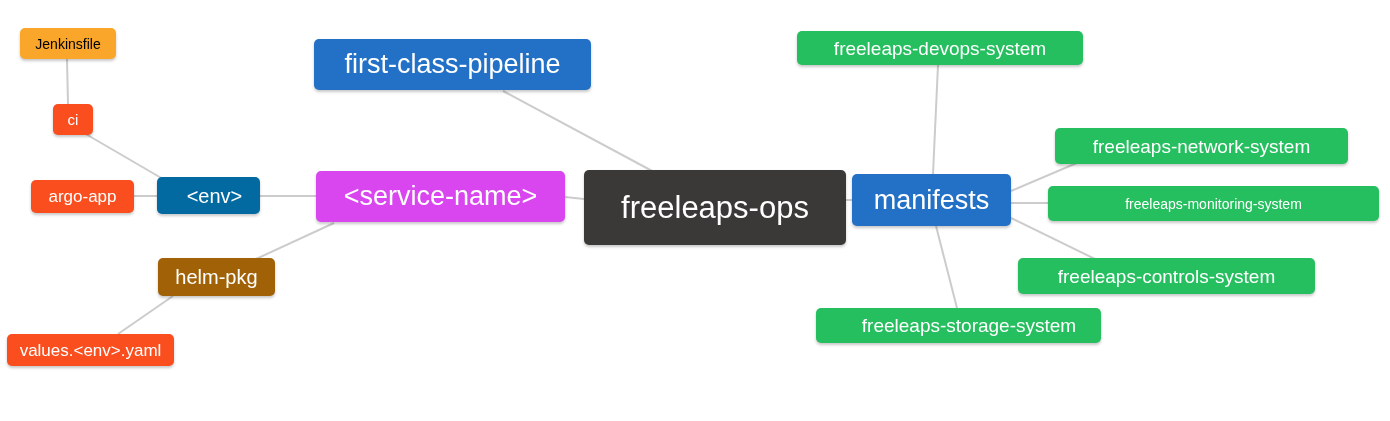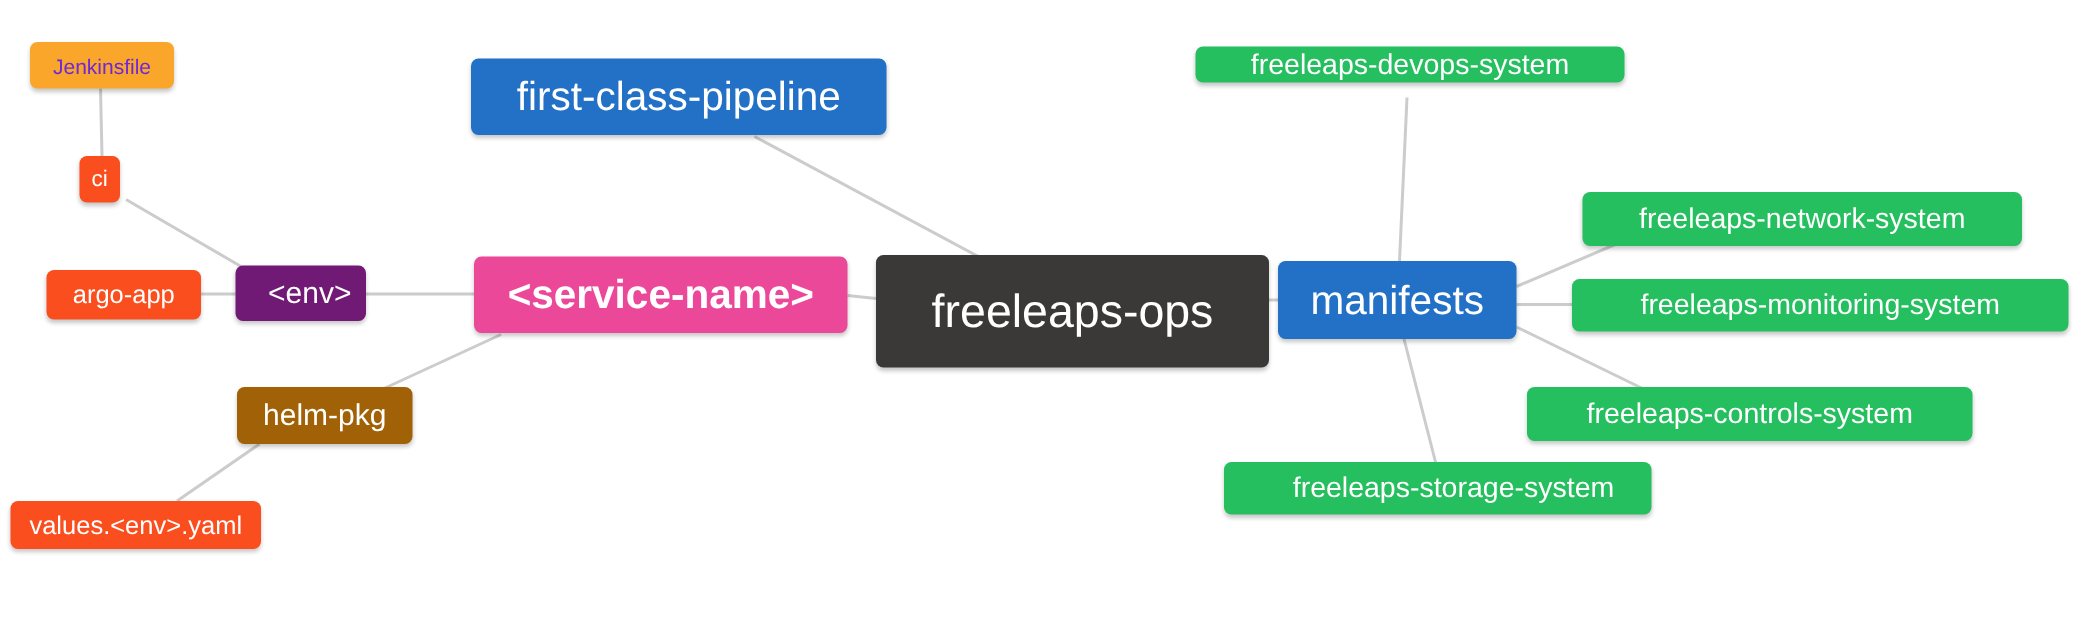--- a/index.html
+++ b/index.html
@@ -60,29 +60,29 @@
       <line x1="503" y1="91" x2="654" y2="172" stroke="#cccccc" stroke-width="2"></line>
       <line x1="565" y1="197" x2="584" y2="199" stroke="#cccccc" stroke-width="2"></line>
       <line x1="846" y1="200" x2="852" y2="200" stroke="#cccccc" stroke-width="2"></line>
       <line x1="933" y1="174" x2="938" y2="65" stroke="#cccccc" stroke-width="2"></line>
       <line x1="1011" y1="191" x2="1112" y2="148" stroke="#cccccc" stroke-width="2"></line>
       <line x1="1011" y1="203" x2="1048" y2="203" stroke="#cccccc" stroke-width="2"></line>
       <line x1="1011" y1="218" x2="1095" y2="259" stroke="#cccccc" stroke-width="2"></line>
       <line x1="936" y1="226" x2="957" y2="308" stroke="#cccccc" stroke-width="2"></line>
     </svg>
   <div class="node-layer">
-      <div class="node" style="left: 20px; top: 28px; width: 96px; height: 31px; font-size: 14px; background: rgb(249, 166, 43); color: #6d28d9;">Jenkinsfile</div>
-      <div class="node" style="left: 53px; top: 104px; width: 27px; height: 31px; font-size: 15px; background: rgb(250, 78, 30); color: rgb(255, 255, 255);">ci</div>
+      <div class="node" style="left: 20px; top: 28px; width: 96px; height: 31px; font-size: 14px; background: rgb(249, 166, 43); color: #000000;">Jenkinsfile</div>
+      <div class="node" style="left: 53px; top: 104px; width: 40px; height: 31px; font-size: 15px; background: rgb(250, 78, 30); color: rgb(255, 255, 255);">ci</div>
       <div class="node" style="left: 31px; top: 180px; width: 103px; height: 33px; font-size: 17px; background: rgb(250, 78, 30); color: rgb(255, 255, 255);">argo-app</div>
-      <div class="node" style="left: 157px; top: 177px; width: 87px; height: 37px; font-size: 20px; background: #701a75; color: rgb(255, 255, 255); padding-left: 12px;">&lt;env&gt;</div>
+      <div class="node" style="left: 157px; top: 177px; width: 103px; height: 37px; font-size: 20px; background: #0369a1; color: rgb(255, 255, 255); padding-left: 12px;">&lt;env&gt;</div>
       <div class="node" style="left: 158px; top: 258px; width: 117px; height: 38px; font-size: 20px; background: #a16207; color: rgb(255, 255, 255);">helm-pkg</div>
       <div class="node" style="left: 314px; top: 39px; width: 277px; height: 51px; font-size: 27px; background: rgb(34, 113, 199); color: rgb(255, 255, 255);">first-class-pipeline</div>
       <div class="node" style="left: 7px; top: 334px; width: 167px; height: 32px; font-size: 17px; background: rgb(250, 78, 30); color: rgb(255, 255, 255);">values.&lt;env&gt;.yaml</div>
-      <div class="node" style="left: 316px; top: 171px; width: 249px; height: 51px; font-size: 27px; background: #ec4899; color: rgb(255, 255, 255); font-weight: bold;">&lt;service-name&gt;</div>
+      <div class="node" style="left: 316px; top: 171px; width: 249px; height: 51px; font-size: 27px; background: #d946ef; color: rgb(255, 255, 255);">&lt;service-name&gt;</div>
       <div class="node" style="left: 584px; top: 170px; width: 262px; height: 75px; font-size: 31px; background: rgb(59, 57, 56); color: rgb(255, 255, 255);">freeleaps-ops</div>
       <div class="node" style="left: 852px; top: 174px; width: 159px; height: 52px; font-size: 27px; background: rgb(34, 113, 199); color: rgb(255, 255, 255);">manifests</div>
-      <div class="node" style="left: 797px; top: 31px; width: 286px; height: 24px; font-size: 19px; background: rgb(38, 191, 95); color: rgb(255, 255, 255);">freeleaps-devops-system</div>
+      <div class="node" style="left: 797px; top: 31px; width: 286px; height: 34px; font-size: 19px; background: rgb(38, 191, 95); color: rgb(255, 255, 255);">freeleaps-devops-system</div>
       <div class="node" style="left: 1055px; top: 128px; width: 293px; height: 36px; font-size: 19px; background: rgb(38, 191, 95); color: rgb(255, 255, 255);">freeleaps-network-system</div>
-      <div class="node" style="left: 1048px; top: 186px; width: 331px; height: 35px; font-size: 19px; background: rgb(38, 191, 95); color: rgb(255, 255, 255);">freeleaps-monitoring-system</div>
+      <div class="node" style="left: 1048px; top: 186px; width: 331px; height: 35px; font-size: 14px; background: rgb(38, 191, 95); color: rgb(255, 255, 255);">freeleaps-monitoring-system</div>
       <div class="node" style="left: 1018px; top: 258px; width: 297px; height: 36px; font-size: 19px; background: rgb(38, 191, 95); color: rgb(255, 255, 255);">freeleaps-controls-system</div>
       <div class="node" style="left: 816px; top: 308px; width: 285px; height: 35px; font-size: 19px; background: rgb(38, 191, 95); color: rgb(255, 255, 255); padding-left: 21px;">freeleaps-storage-system</div>
     </div>
 </div>
 
 </body></html>

